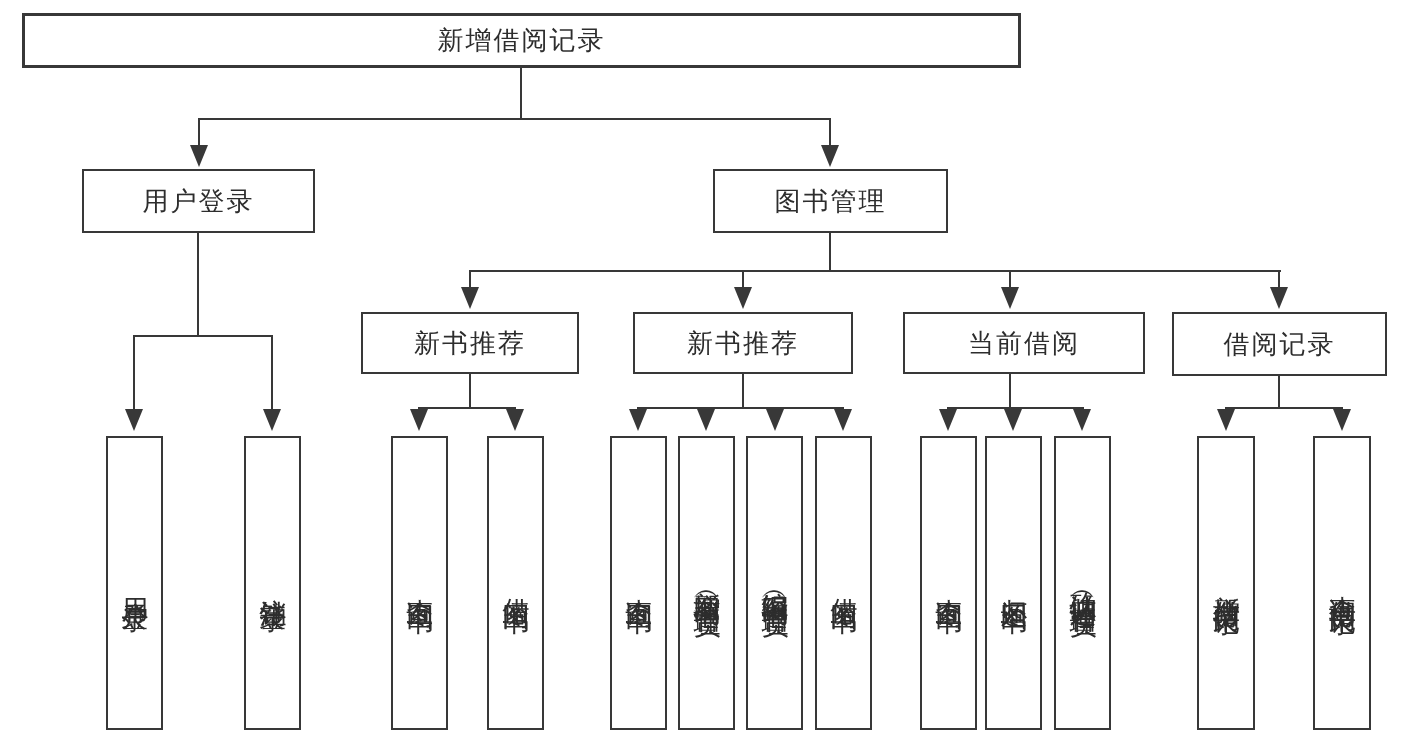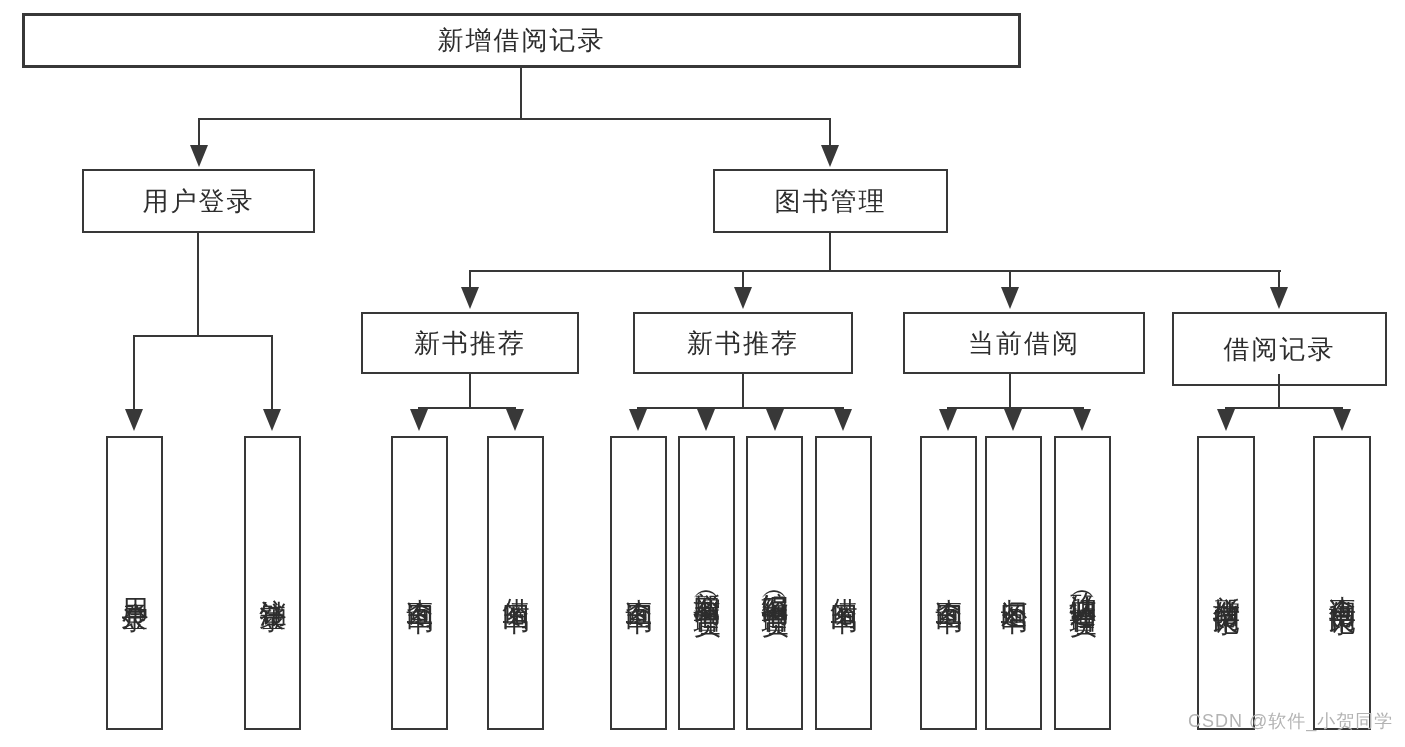--- a/index.html
+++ b/index.html
@@ -85,21 +85,21 @@
   <div class="vline" style="left:742px;top:270px;height:21px"></div>
   <div class="tri" style="left:734px;top:287px"></div>
   <div class="vline" style="left:1009px;top:270px;height:21px"></div>
   <div class="tri" style="left:1001px;top:287px"></div>
   <div class="vline" style="left:1278px;top:270px;height:21px"></div>
   <div class="tri" style="left:1270px;top:287px"></div>
 
   <div class="node" style="left:361px;top:312px;width:218px;height:62px">新书推荐</div>
   <div class="node" style="left:633px;top:312px;width:220px;height:62px">新书推荐</div>
   <div class="node" style="left:903px;top:312px;width:242px;height:62px">当前借阅</div>
-  <div class="node" style="left:1172px;top:312px;width:215px;height:74px">借阅记录</div>
+  <div class="node" style="left:1172px;top:312px;width:215px;height:64px">借阅记录</div>
 
   <div class="vline" style="left:469px;top:374px;height:34px"></div>
   <div class="hline" style="left:418px;top:407px;width:98px"></div>
   <div class="vline" style="left:418px;top:407px;height:6px"></div>
   <div class="tri" style="left:410px;top:409px"></div>
   <div class="vline" style="left:514px;top:407px;height:6px"></div>
   <div class="tri" style="left:506px;top:409px"></div>
 
   <div class="vline" style="left:742px;top:374px;height:34px"></div>
   <div class="hline" style="left:637px;top:407px;width:207px"></div>
@@ -139,15 +139,14 @@
   <div class="node leaf" style="left:746px;top:436px;width:57px;height:294px">编辑图书（管理员）</div>
   <div class="node leaf" style="left:815px;top:436px;width:57px;height:294px">借阅图书</div>
 
   <div class="node leaf" style="left:920px;top:436px;width:57px;height:294px">查询图书</div>
   <div class="node leaf" style="left:985px;top:436px;width:57px;height:294px">归还图书</div>
   <div class="node leaf" style="left:1054px;top:436px;width:57px;height:294px">确认归还（管理员）</div>
 
   <div class="node leaf" style="left:1197px;top:436px;width:58px;height:294px">新增借阅记录</div>
   <div class="node leaf" style="left:1313px;top:436px;width:58px;height:294px">查询借阅记录</div>
 
-  <div class="watermark">CSDN @软件_小贺同学</div>
 
 </div>
 
 </body></html>

